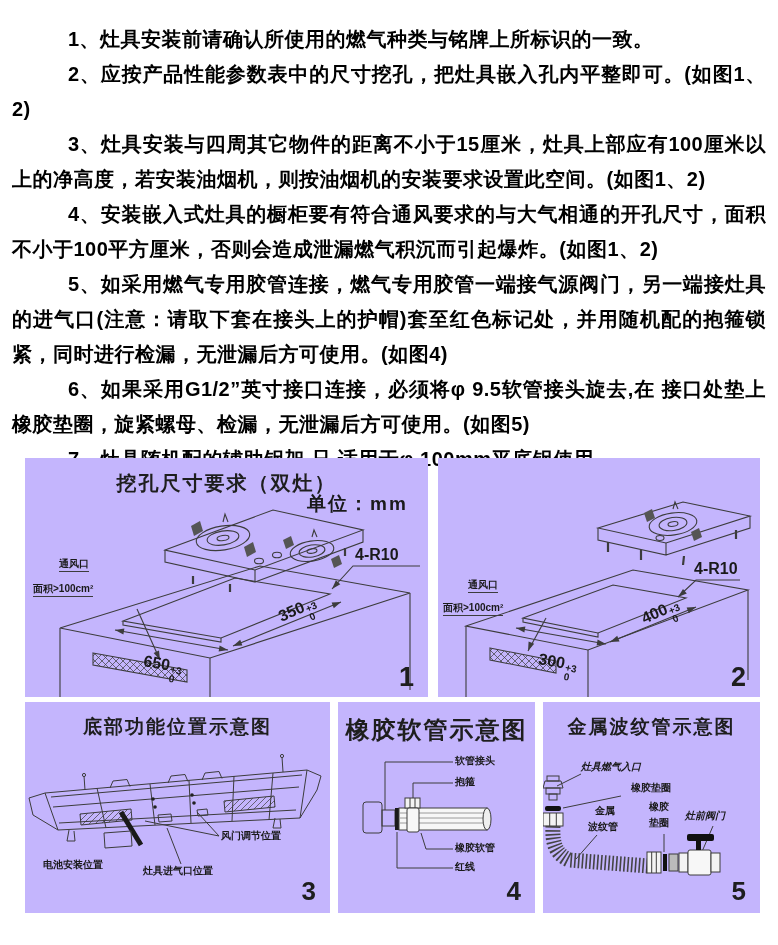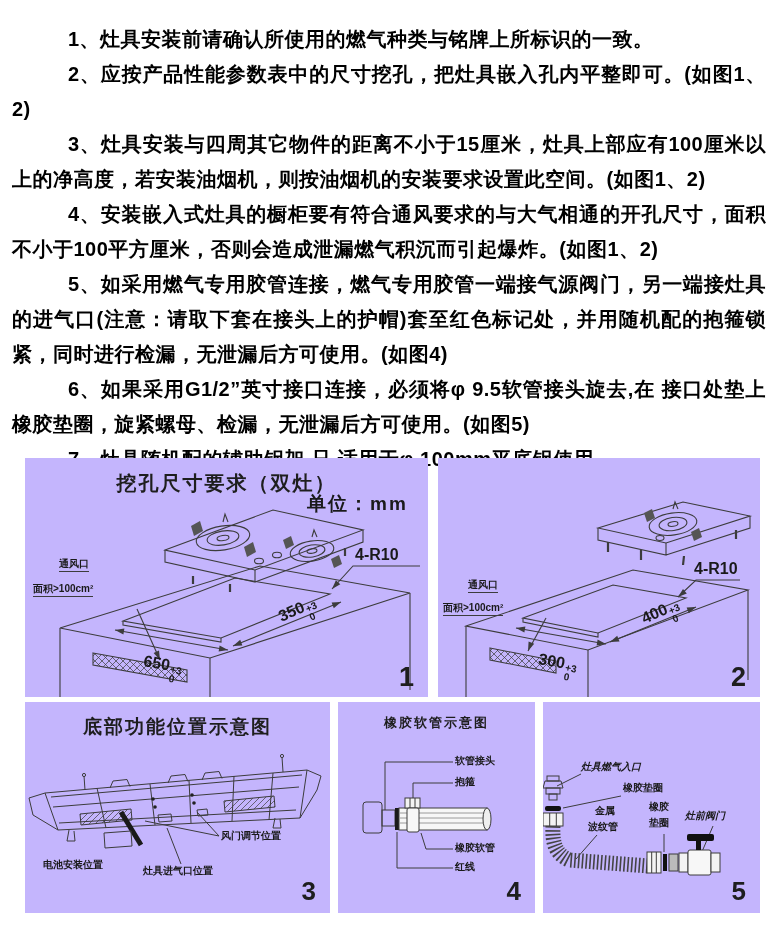--- a/index.html
+++ b/index.html
@@ -232,21 +232,21 @@
 
         <rect x="61" y="106" width="88" height="22" fill="#f7f7f7"></rect>
         <path d="M61,111 L147,111 M61,116 L147,116 M61,121 L147,121" stroke="#9a9a9a"></path>
         <ellipse cx="149" cy="117" rx="4" ry="11" fill="#efefef"></ellipse>
 
         <rect x="67" y="96" width="15" height="10" fill="#f3f3f3"></rect>
         <path d="M72,96 L72,106 M77,96 L77,106"></path>
         <rect x="69" y="106" width="12" height="24" rx="2" fill="#f7f7f7"></rect>
       </g>
     </svg>
-    <div class="fig-title" style="font-size:13px;">橡胶软管示意图</div>
+    <div class="fig-title" style="font-size:24px;">橡胶软管示意图</div>
     <div class="lbl" style="left:117px;top:52px;">软管接头</div>
     <div class="lbl" style="left:117px;top:73px;">抱箍</div>
     <div class="lbl" style="left:117px;top:139px;">橡胶软管</div>
     <div class="lbl" style="left:117px;top:158px;">红线</div>
     <div class="fig-num" style="font-size:26px;bottom:6px;">4</div>
   </div>
 
   <div class="box" style="left:543px;top:702px;width:217px;height:211px;">
     <svg class="fig" width="217" height="211" viewBox="0 0 217 211">
       <g fill="none" stroke="#3c3c3c" stroke-width="1">
@@ -276,22 +276,23 @@
 
         <rect x="126" y="152" width="9" height="17" fill="#bbb"></rect>
 
         <rect x="136" y="151" width="9" height="19" fill="#f3f3f3"></rect>
         <rect x="145" y="148" width="23" height="25" rx="2" fill="#f7f7f7"></rect>
         <rect x="168" y="151" width="9" height="19" fill="#f3f3f3"></rect>
         <rect x="153" y="139" width="5" height="9" fill="#111" stroke="none"></rect>
         <rect x="144" y="132" width="27" height="7" rx="2" fill="#111" stroke="none"></rect>
       </g>
     </svg>
+    <div class="fig-title" style="font-size:19px;">金属波纹管示意图</div>
     <div class="lbl" style="left:38px;top:58px;font-style:italic;">灶具燃气入口</div>
-    <div class="lbl" style="left:80px;top:79px;">橡胶垫圈</div>
+    <div class="lbl" style="left:88px;top:79px;">橡胶垫圈</div>
     <div class="lbl" style="left:52px;top:102px;">金属</div>
     <div class="lbl" style="left:45px;top:118px;">波纹管</div>
     <div class="lbl" style="left:106px;top:98px;">橡胶</div>
     <div class="lbl" style="left:106px;top:114px;">垫圈</div>
     <div class="lbl" style="left:142px;top:107px;font-style:italic;">灶前阀门</div>
     <div class="fig-num" style="font-size:26px;bottom:6px;">5</div>
   </div>
 
 </div>
 

